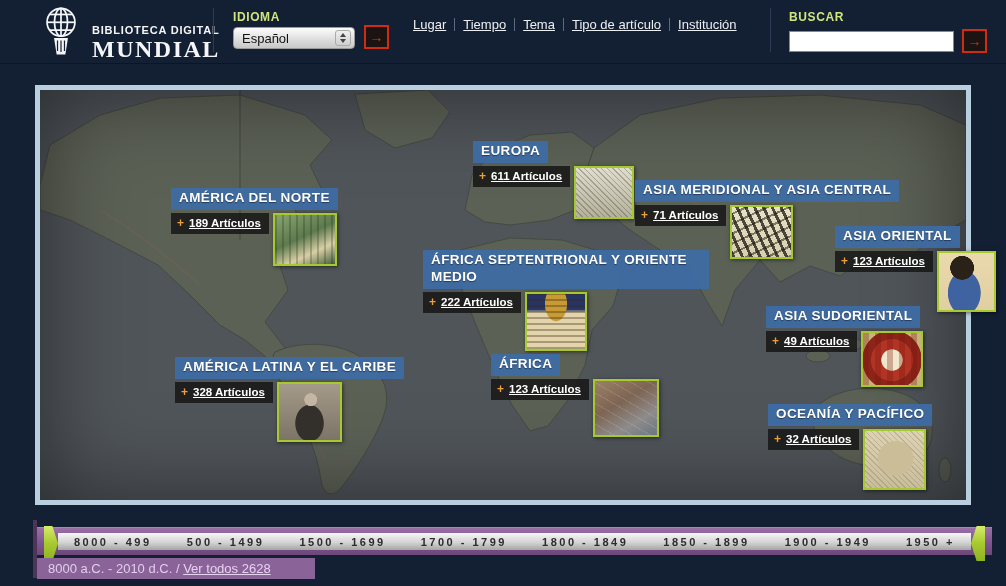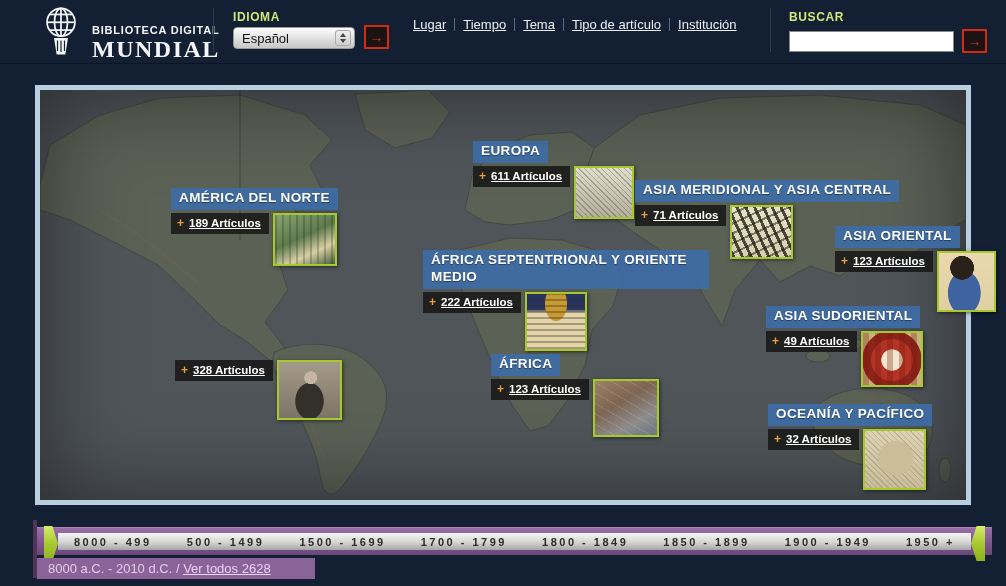--- a/index.html
+++ b/index.html
@@ -284,20 +284,21 @@
     <div class="region-row">
       <div class="count-chip">
         <span class="plus">+</span>
         <a class="count-link">49 Artículos</a>
       </div>
       <div class="thumb thumb-asia-sud"></div>
     </div>
   </div>
 
   <div class="region" style="left:135px; top:267px;">
+    <div class="region-bar">AMÉRICA LATINA Y EL CARIBE</div>
     <div class="region-row">
       <div class="count-chip">
         <span class="plus">+</span>
         <a class="count-link">328 Artículos</a>
       </div>
       <div class="thumb thumb-latam"></div>
     </div>
   </div>
 
   <div class="region" style="left:451px; top:264px;">

